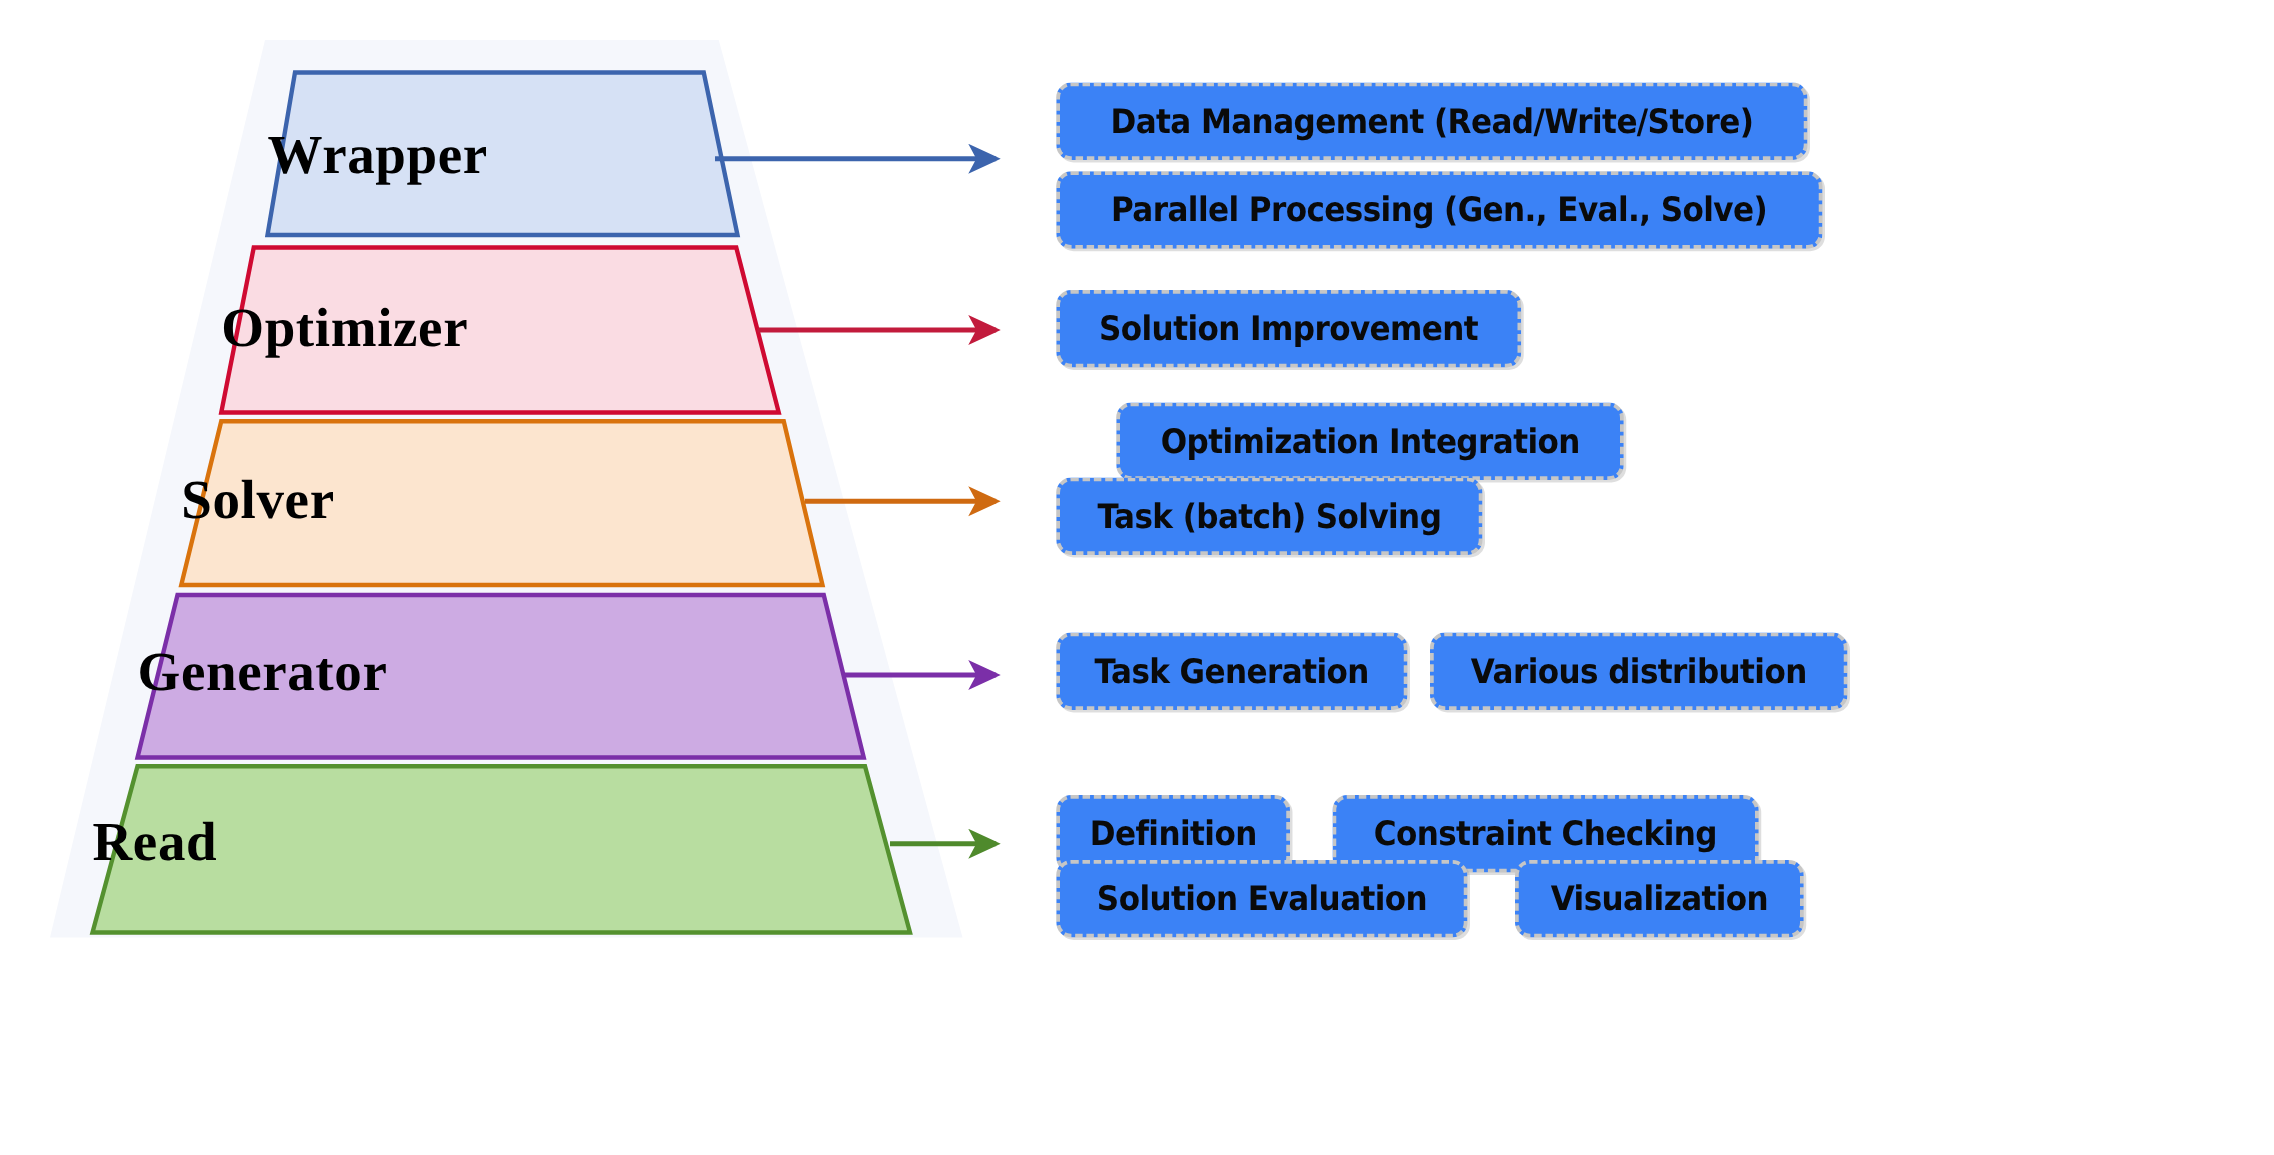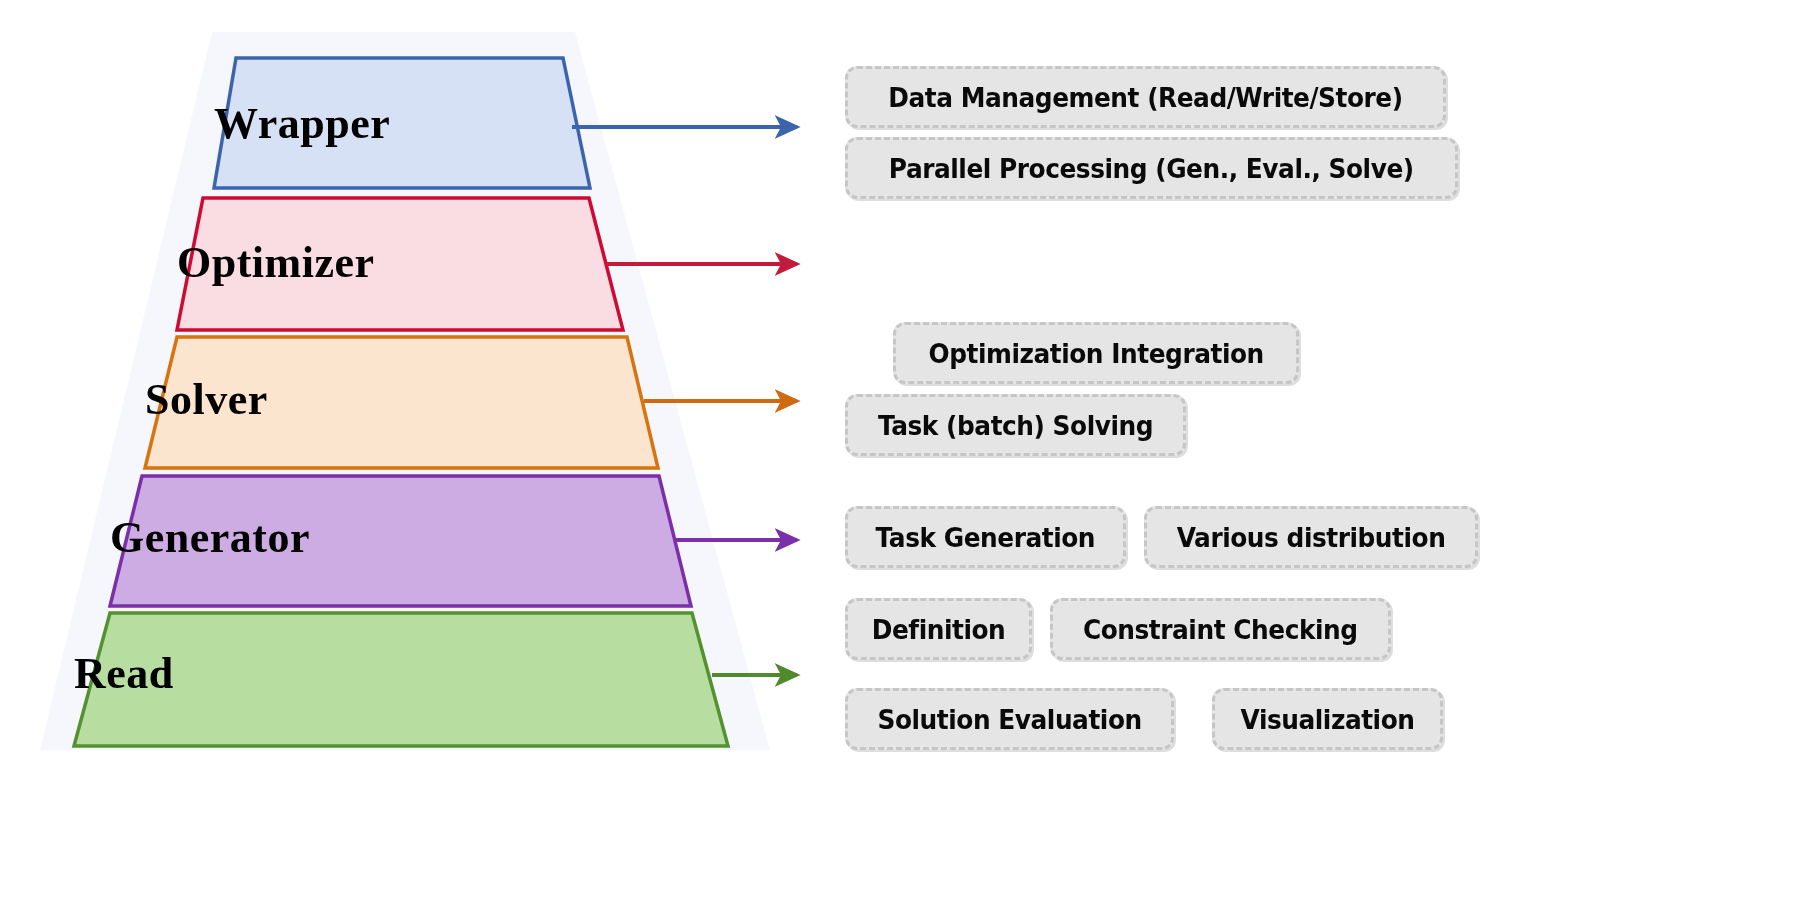--- a/index.html
+++ b/index.html
@@ -53,21 +53,21 @@
     width: 974px;
     height: 924px;
   }
   .feat-row {
     position: absolute;
     display: flex;
     flex-direction: row;
     align-items: center;
   }
   .feat-box {
-    background: #e5e5e5;
+    background: #3b82f6;
     border: 3px dashed #c6c6c6;
     border-radius: 12px;
     box-sizing: border-box;
     display: flex;
     align-items: center;
     justify-content: center;
     padding: 0 18px;
     height: 62px;
     margin-right: 18px;
     box-shadow: 2px 2px 0 rgba(160,160,160,0.35);
@@ -148,42 +148,47 @@
       <div class="feat-box">
         <span class="feat-label">Data Management (Read/Write/Store)</span>
       </div>
     </div>
     <div class="feat-row" style="left:0px; top:137px;">
       <div class="feat-box">
         <span class="feat-label">Parallel Processing (Gen., Eval., Solve)</span>
       </div>
     </div>
 
+    <div class="feat-row" style="left:0px; top:232px;">
+      <div class="feat-box">
+        <span class="feat-label">Solution Improvement</span>
+      </div>
+    </div>
 
     <div class="feat-row" style="left:0px; top:322px;padding-left:48px;">
       <div class="feat-box">
         <span class="feat-label">Optimization Integration</span>
       </div>
     </div>
-    <div class="feat-row" style="left:0px; top:394px;">
+    <div class="feat-row" style="left:0px; top:382px;">
       <div class="feat-box">
         <span class="feat-label">Task (batch) Solving</span>
       </div>
     </div>
 
     <div class="feat-row" style="left:0px; top:506px;align-items:flex-end;">
       <div class="feat-box">
         <span class="feat-label">Task Generation</span>
       </div>
       <div class="feat-box">
         <span class="feat-label">Various distribution</span>
       </div>
     </div>
 
-    <div class="feat-row" style="left:0px; top:598px;">
+    <div class="feat-row" style="left:0px; top:636px;gap:16px;">
       <div class="feat-box">
         <span class="feat-label">Definition</span>
       </div>
       <div class="feat-box">
         <span class="feat-label">Constraint Checking</span>
       </div>
     </div>
     <div class="feat-row" style="left:0px; top:688px;gap:20px;">
       <div class="feat-box">
         <span class="feat-label">Solution Evaluation</span>

